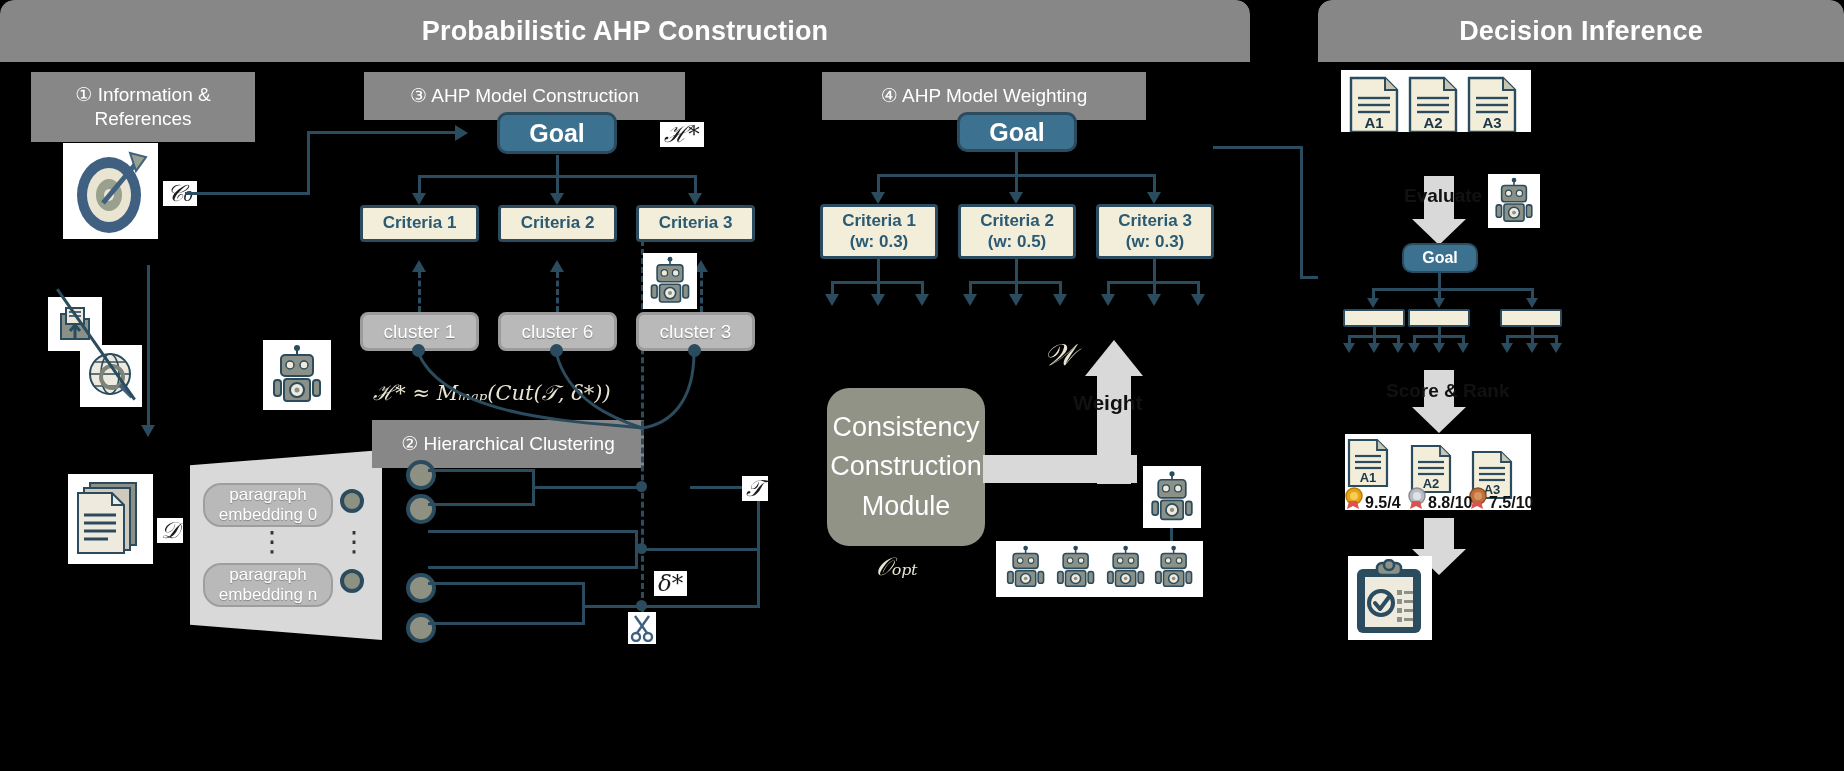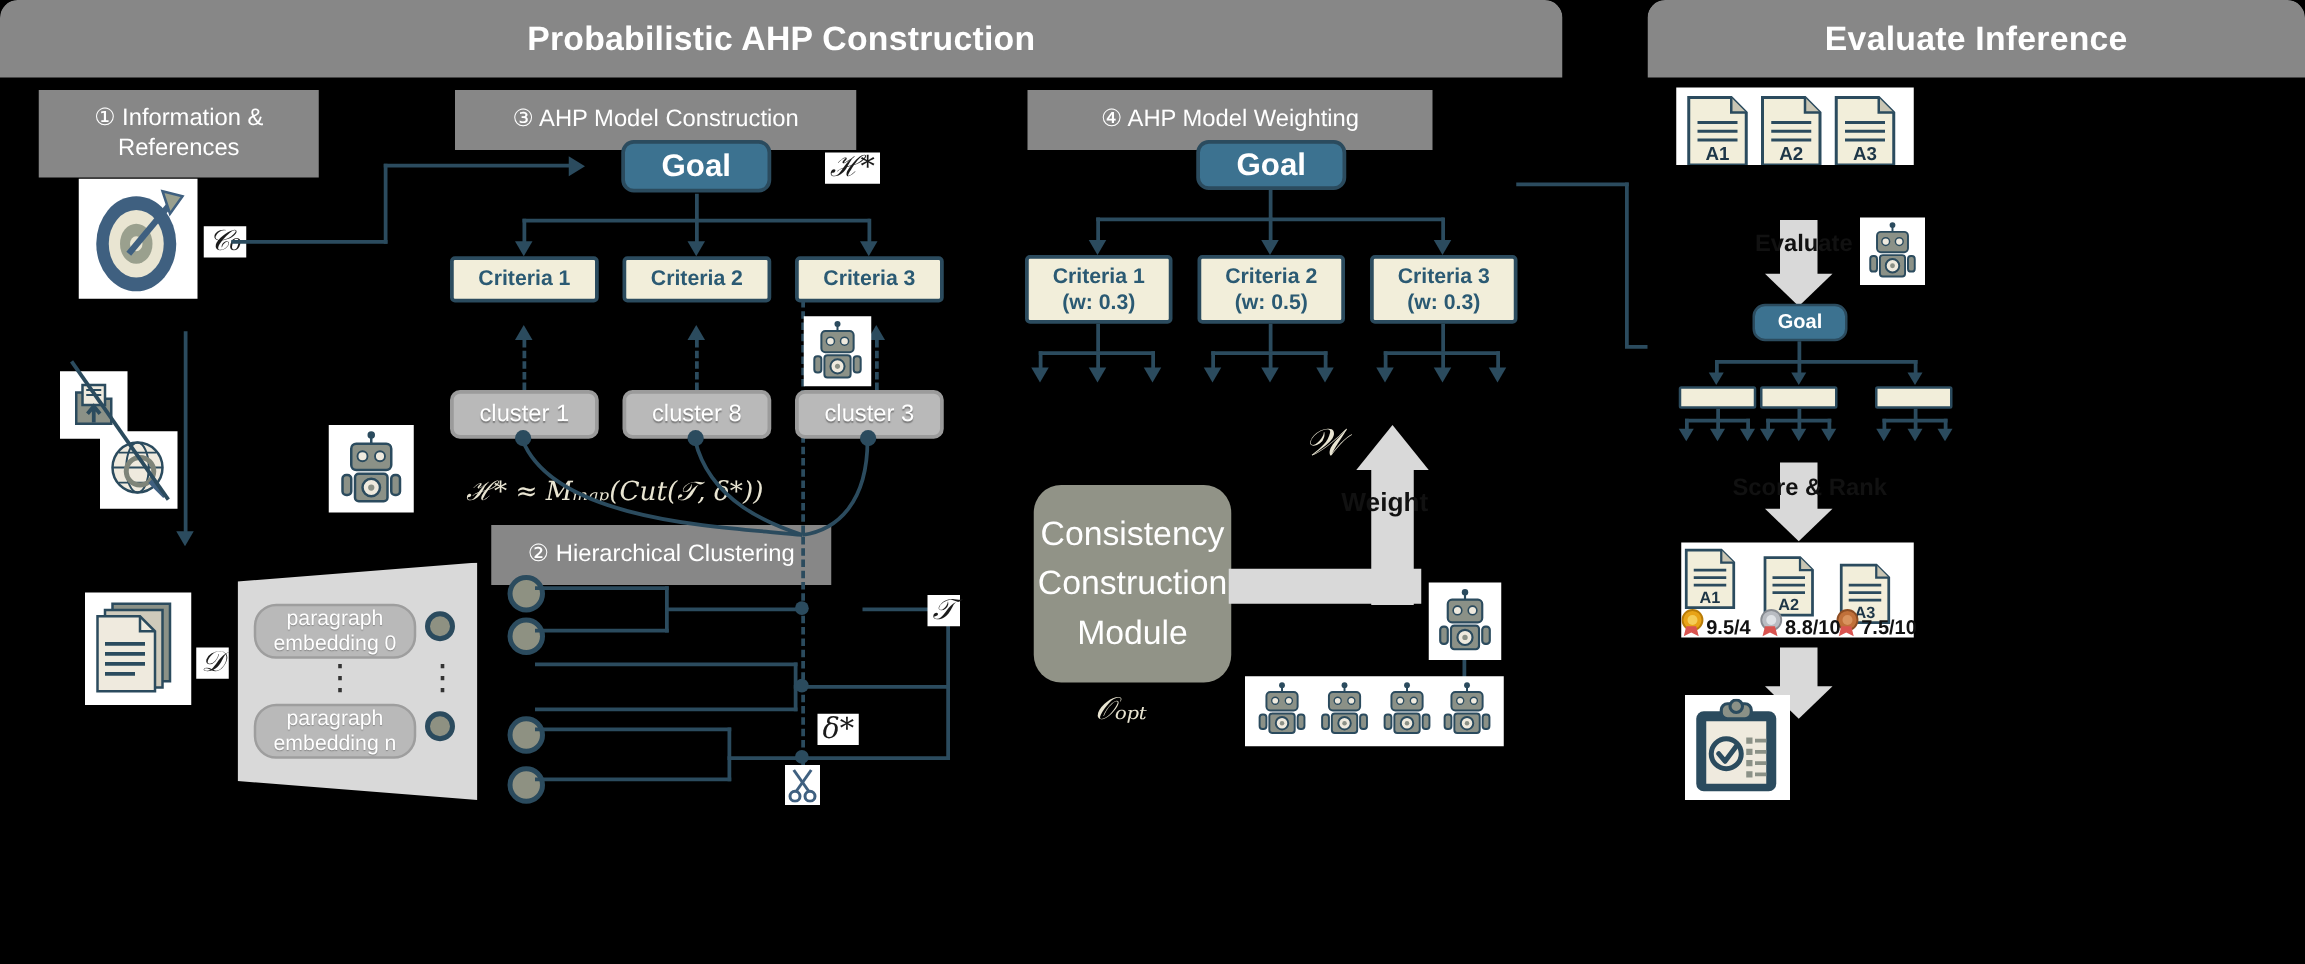--- a/index.html
+++ b/index.html
@@ -136,21 +136,21 @@
     <circle cx="22" cy="21" r="4" fill="#efeade" stroke="#2b4b5e" stroke-width="1.5"></circle>
     <circle cx="36" cy="21" r="4" fill="#efeade" stroke="#2b4b5e" stroke-width="1.5"></circle>
     <rect x="16" y="35" width="26" height="22" rx="3" fill="#8b9187" stroke="#2b4b5e" stroke-width="2"></rect>
     <circle cx="29" cy="46" r="7" fill="#efeade" stroke="#2b4b5e" stroke-width="2"></circle>
     <circle cx="29" cy="46" r="2.5" fill="#8b9187"></circle>
     <rect x="6" y="36" width="7" height="16" rx="3" fill="#8b9187" stroke="#2b4b5e" stroke-width="2"></rect>
     <rect x="45" y="36" width="7" height="16" rx="3" fill="#8b9187" stroke="#2b4b5e" stroke-width="2"></rect>
   </svg>
 </div>
 
-<div class="stage-tag" style="left:393px;top:420px;width:244px;height:32px;">
+<div class="stage-tag" style="left:372px;top:420px;width:244px;height:32px;">
   <span>② Hierarchical Clustering</span>
 </div>
 
 <div class="leafdot" style="left:406px;top:460px;width:22px;height:22px;"></div>
 <div class="leafdot" style="left:406px;top:494px;width:22px;height:22px;"></div>
 <div class="leafdot" style="left:406px;top:573px;width:22px;height:22px;"></div>
 <div class="leafdot" style="left:406px;top:613px;width:22px;height:22px;"></div>
 
 <div class="line hline" style="left:428px;top:469px;width:107px;"></div>
 <div class="line hline" style="left:428px;top:503px;width:107px;"></div>
@@ -224,21 +224,21 @@
     <circle cx="36" cy="21" r="4" fill="#efeade" stroke="#2b4b5e" stroke-width="1.5"></circle>
     <rect x="16" y="35" width="26" height="22" rx="3" fill="#8b9187" stroke="#2b4b5e" stroke-width="2"></rect>
     <circle cx="29" cy="46" r="7" fill="#efeade" stroke="#2b4b5e" stroke-width="2"></circle>
     <circle cx="29" cy="46" r="2.5" fill="#8b9187"></circle>
     <rect x="6" y="36" width="7" height="16" rx="3" fill="#8b9187" stroke="#2b4b5e" stroke-width="2"></rect>
     <rect x="45" y="36" width="7" height="16" rx="3" fill="#8b9187" stroke="#2b4b5e" stroke-width="2"></rect>
   </svg>
 </div>
 
 <div class="cluster" style="left:360px;top:312px;width:119px;height:39px;">cluster 1</div>
-<div class="cluster" style="left:498px;top:312px;width:119px;height:39px;">cluster 8</div>
+<div class="cluster" style="left:498px;top:312px;width:119px;height:39px;">cluster 6</div>
 <div class="cluster" style="left:636px;top:312px;width:119px;height:39px;">cluster 3</div>
 
 <div class="dot" style="left:412px;top:344px;width:13px;height:13px;"></div>
 <div class="dot" style="left:550px;top:344px;width:13px;height:13px;"></div>
 <div class="dot" style="left:688px;top:344px;width:13px;height:13px;"></div>
 <svg style="position:absolute;left:350px;top:340px;width:420px;height:160px;" viewBox="0 0 420 160">
   <path d="M68 12 C 95 80, 240 82, 292 88" fill="none" stroke="#2b4b5e" stroke-width="3"></path>
   <path d="M206 12 C 218 62, 268 80, 292 88" fill="none" stroke="#2b4b5e" stroke-width="3"></path>
   <path d="M344 12 C 344 62, 320 84, 292 88" fill="none" stroke="#2b4b5e" stroke-width="3"></path>
 </svg>
@@ -384,21 +384,21 @@
   </svg>
 </div>
 
 <div class="line hline" style="left:1213px;top:146px;width:90px;"></div>
 <div class="line vline" style="left:1300px;top:146px;height:132px;"></div>
 <div class="line hline" style="left:1300px;top:276px;width:38px;"></div>
 <div class="arrow-r" style="left:1336px;top:270px;"></div>
 
 <div class="panel" style="left:1318px;top:0;width:526px;height:648px;">
   <div class="panel-header">
-    <div class="panel-title">Evaluate Inference</div>
+    <div class="panel-title">Decision Inference</div>
   </div>
 </div>
 
 <div class="docwrap" style="left:1341px;top:70px;width:190px;height:62px;">
   <svg width="182" height="58" viewBox="0 0 182 58">
     <g transform="translate(4,2)">
       <path d="M2 2 h34 l12 12 v42 H2 Z" fill="#f2eeda" stroke="#2b4b5e" stroke-width="2.4"></path>
       <path d="M36 2 v12 h12" fill="#c9c5b3" stroke="#2b4b5e" stroke-width="2"></path>
       <line x1="9" y1="22" x2="41" y2="22" stroke="#2b4b5e" stroke-width="2.4"></line>
       <line x1="9" y1="29" x2="41" y2="29" stroke="#2b4b5e" stroke-width="2.4"></line>

